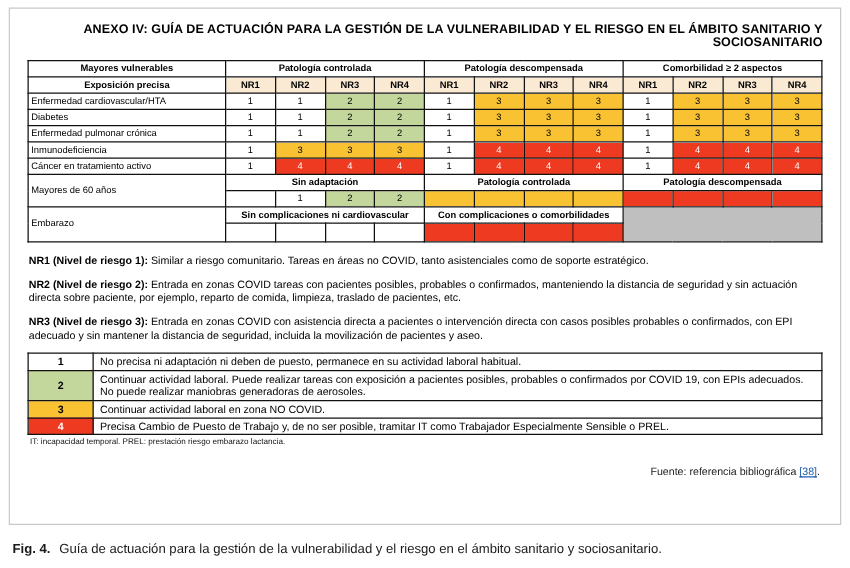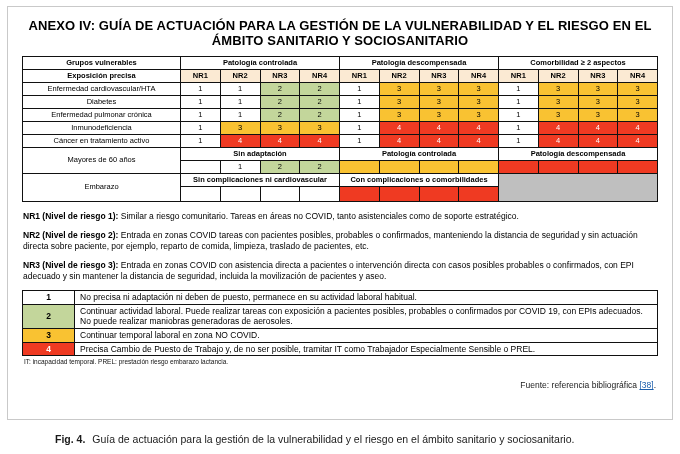--- a/index.html
+++ b/index.html
@@ -2,52 +2,52 @@
 <html><head>
 <meta charset="utf-8">
 <style>
   * { box-sizing: border-box; }
   body { margin:0; background:#ffffff; font-family:"Liberation Sans", sans-serif; color:#000; }
   .page { position:relative; width:680px; height:454px; background:#ffffff; overflow:hidden; }
   .figure-box {
     position:absolute; left:7px; top:6px; width:666px; height:414px;
     border:1px solid #c9c9c9; background:#fff; padding:11px 14px 6px 14px;
   }
-  .fig-title { text-align:center; font-size:13px; font-weight:bold; margin:0 0 8px 0; letter-spacing:.1px; }
+  .fig-title { text-align:right; font-size:10px; font-weight:bold; margin:0 0 8px 0; letter-spacing:.1px; }
 
   table.risk { width:100%; border-collapse:collapse; table-layout:fixed; }
   table.risk th, table.risk td {
     border:1px solid #111; font-size:7.5px; padding:0 2px; height:13px; line-height:1.15;
     overflow:hidden; vertical-align:middle;
   }
   table.risk th { font-weight:bold; text-align:center; }
   td.lab, th.lab { text-align:left; padding-left:3px; }
   th.lab { font-weight:bold; }
-  td.lab { font-weight:normal;text-align:center; }
+  td.lab { font-weight:normal; }
   .sec { font-weight:bold; text-align:center; }
   .subhdr { font-weight:bold; text-align:center; padding:1px 9px; white-space:normal; }
   td.val { text-align:center; }
   td.mid { vertical-align:middle; }
   td.bot { vertical-align:bottom; padding-bottom:2px; }
   tr.pregrow td { height:15px; }
 
   .notes { margin-top:9px; }
   .note { font-size:8.5px; line-height:1.3; margin:0 0 8px 1px; }
 
   table.legend { width:100%; border-collapse:collapse; margin-top:3px; }
   table.legend td { border:1px solid #111; font-size:8.5px; line-height:1.25; padding:1px 5px; }
   td.lvl { width:52px; text-align:center; font-weight:bold; }
   td.ltxt { text-align:left; }
 
   .footnote { font-size:6.5px; margin:2px 0 0 2px; color:#111; }
   .source-line { text-align:right; font-size:8.5px; margin-top:15px; padding-right:2px; color:#222; }
   .source-line a { text-decoration:underline; cursor:pointer; }
 
   .caption { position:absolute; left:10px; top:433px; font-size:10.5px; color:#1a1a1a; }
-  .caption b { margin-right:7px;margin-left:45px; }
+  .caption b { margin-right:7px; }
 </style>
 </head>
 <body>
 
 <div class="page">
   <div class="figure-box">
 
     <div class="fig-title">ANEXO IV: GUÍA DE ACTUACIÓN PARA LA GESTIÓN DE LA VULNERABILIDAD Y EL RIESGO EN EL ÁMBITO SANITARIO Y SOCIOSANITARIO</div>
 
     <table class="risk">
@@ -61,21 +61,21 @@
           <col>
           <col>
           <col>
           <col>
           <col>
           <col>
           <col>
       </colgroup>
       <tbody>
           <tr>
-            <th class="lab">Grupos vulnerables</th>
+            <th class="lab">Mayores vulnerables</th>
             <th colspan="4" class="sec">Patología controlada</th>
             <th colspan="4" class="sec">Patología descompensada</th>
             <th colspan="4" class="sec">Comorbilidad ≥ 2 aspectos</th>
           </tr>
           <tr>
             <th class="lab">Exposición precisa</th>
             <th style="background-color: rgb(251, 234, 211);">NR1</th>
             <th style="background-color: rgb(251, 234, 211);">NR2</th>
             <th style="background-color: rgb(251, 234, 211);">NR3</th>
             <th style="background-color: rgb(251, 234, 211);">NR4</th>
@@ -213,21 +213,21 @@
           <tr>
             <td class="lvl" style="background-color: rgb(255, 255, 255); color: rgb(0, 0, 0);">1</td>
             <td class="ltxt">No precisa ni adaptación ni deben de puesto, permanece en su actividad laboral habitual.</td>
           </tr>
           <tr>
             <td class="lvl" style="background-color: rgb(195, 214, 155); color: rgb(0, 0, 0);">2</td>
             <td class="ltxt">Continuar actividad laboral. Puede realizar tareas con exposición a pacientes posibles, probables o confirmados por COVID 19, con EPIs adecuados. No puede realizar maniobras generadoras de aerosoles.</td>
           </tr>
           <tr>
             <td class="lvl" style="background-color: rgb(249, 194, 50); color: rgb(0, 0, 0);">3</td>
-            <td class="ltxt">Continuar temporal laboral en zona NO COVID.</td>
+            <td class="ltxt">Continuar actividad laboral en zona NO COVID.</td>
           </tr>
           <tr>
             <td class="lvl" style="background-color: rgb(239, 58, 34); color: rgb(255, 255, 255);">4</td>
             <td class="ltxt">Precisa Cambio de Puesto de Trabajo y, de no ser posible, tramitar IT como Trabajador Especialmente Sensible o PREL.</td>
           </tr>
         </tbody>
     </table>
 
     <div class="footnote">IT: incapacidad temporal. PREL: prestación riesgo embarazo lactancia.</div>
 

